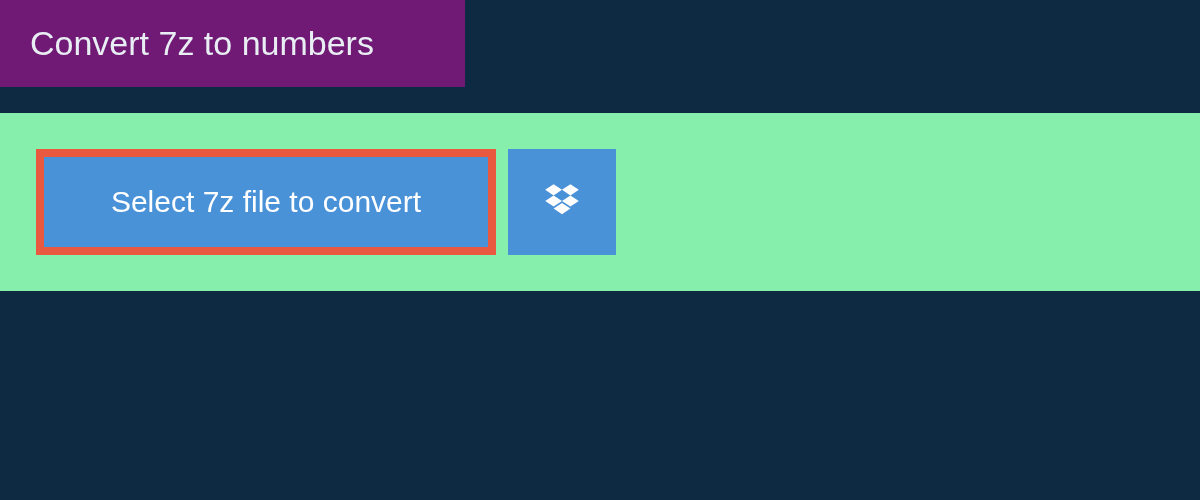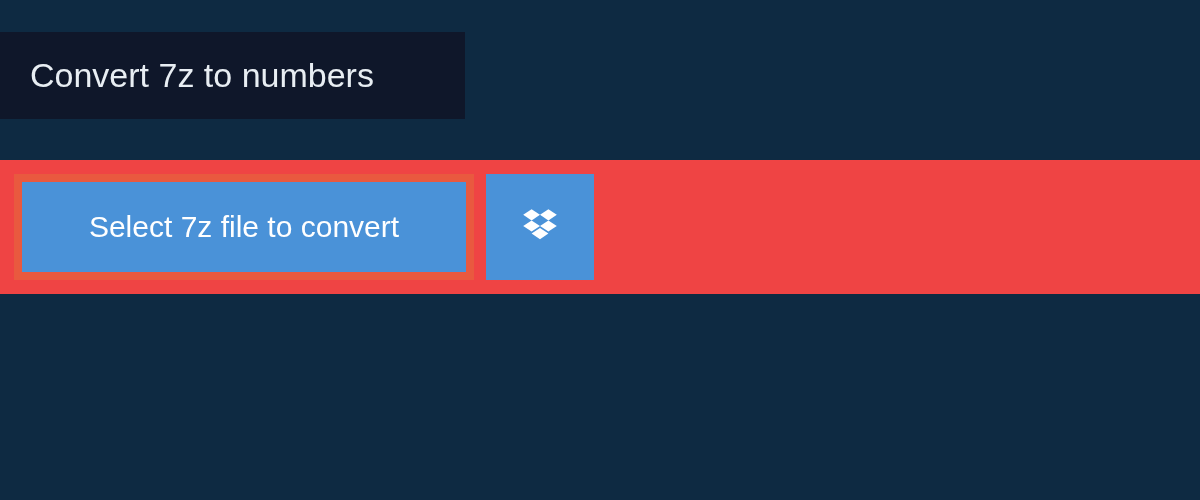--- a/index.html
+++ b/index.html
@@ -8,35 +8,34 @@
       box-sizing: border-box;
     }
     body {
       width: 1200px;
       height: 500px;
       background: #0e2a42;
       font-family: -apple-system, BlinkMacSystemFont, "Segoe UI", Helvetica, Arial, sans-serif;
       overflow: hidden;
     }
     .header-bar {
-      background: #0f172a;
+      background: #701a75;
       padding: 24px 30px;
       display: inline-block;
       min-width: 465px;
-      margin-top: 32px;
     }
     .header-title {
       color: #e8eef3;
       font-size: 34px;
       font-weight: 400;
     }
     .content-panel {
-      background: #ef4444;
-      padding: 14px;
-      margin-top: 41px;
+      background: #86efac;
+      padding: 36px;
+      margin-top: 26px;
       width: 100%;
     }
     .button-row {
       display: flex;
       gap: 12px;
       align-items: stretch;
     }
     .select-button {
       background: #4a92d8;
       border: 8px solid #e9593f;

